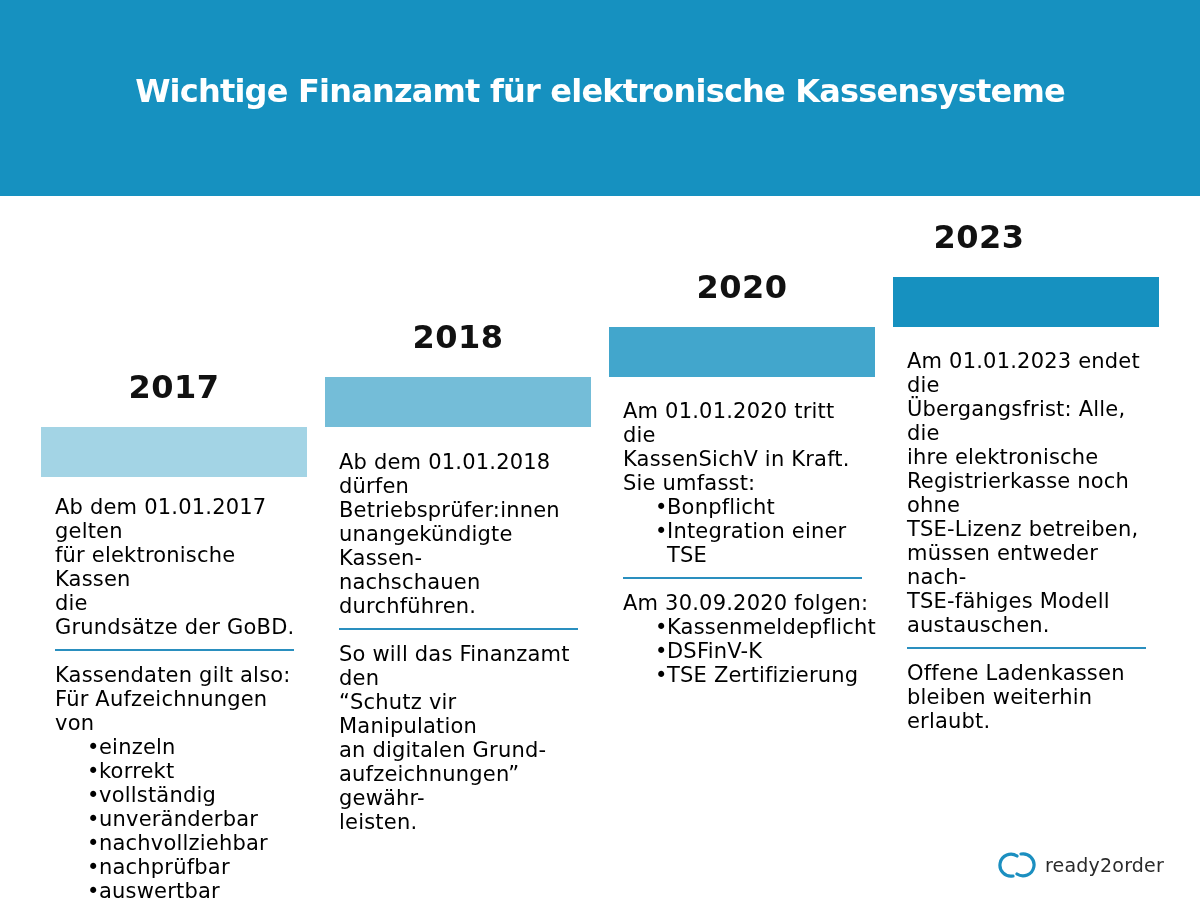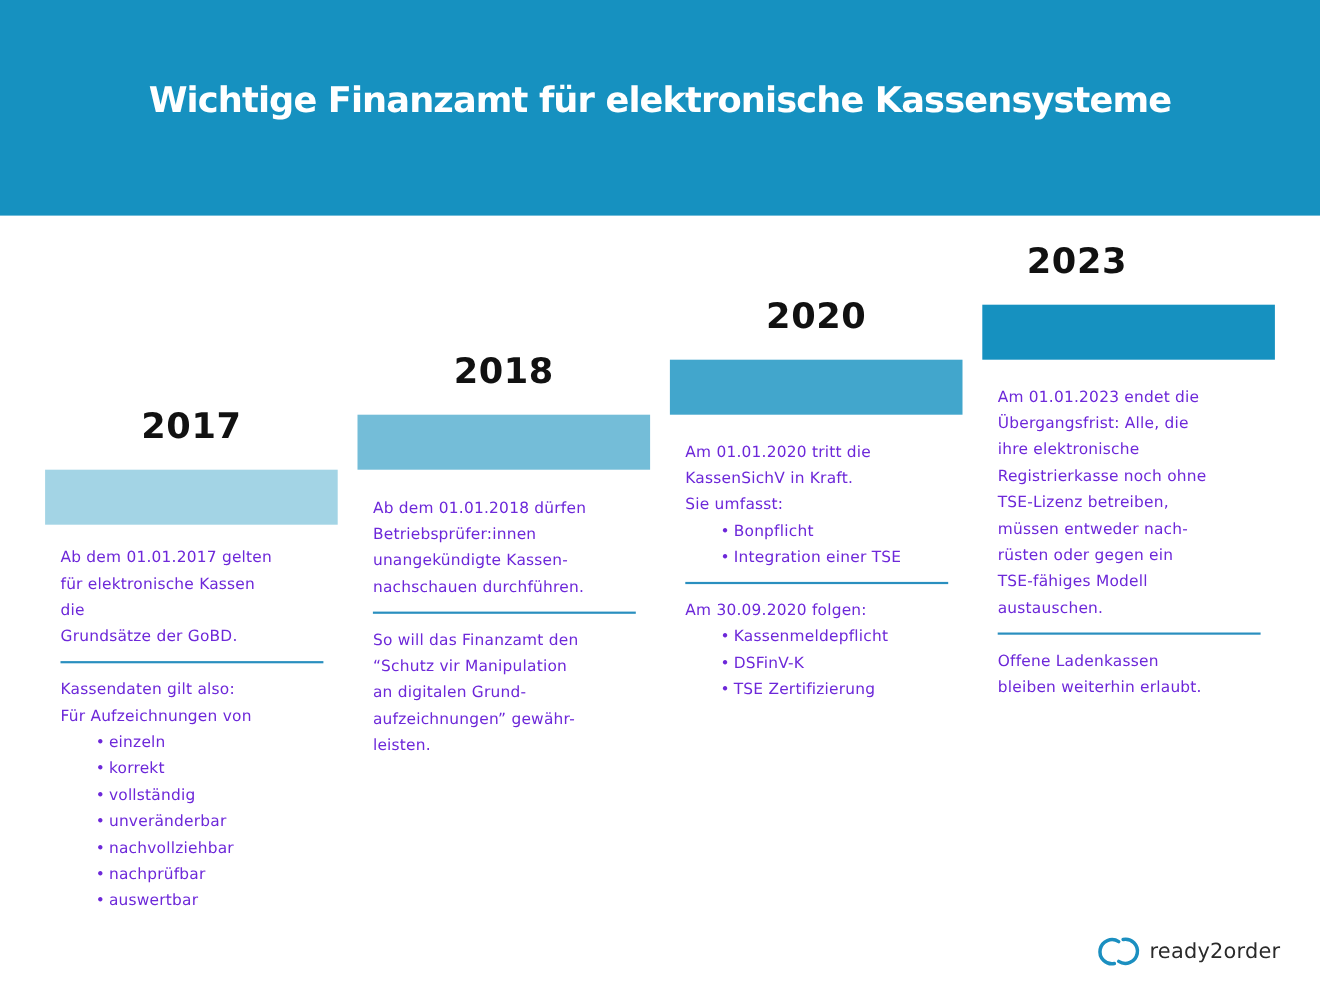--- a/index.html
+++ b/index.html
@@ -16,21 +16,21 @@
       font-size: 32px; letter-spacing: -0.8px; margin-top: -14px;
     }
     .year {
       position: absolute; width: 266px; text-align: center;
       font-family: "DejaVu Sans", sans-serif; font-weight: bold; font-size: 32px; color: #111;
       letter-spacing: 0.5px;
     }
     .bar { position: absolute; width: 266px; height: 50px; }
     .text-block {
       position: absolute; width: 250px;
-      font-family: "DejaVu Sans", sans-serif; font-size: 14px; line-height: 24px; color: #6d28d9;
+      font-family: "DejaVu Sans", sans-serif; font-size: 21px; line-height: 24px; color: #000000;
       letter-spacing: 0.2px;
     }
     .para { display: block; }
     .bullet-list { list-style: none; padding-left: 32px; }
     .bullet-list li { position: relative; padding-left: 12px; }
     .bullet-list li::before {
       content: "•"; position: absolute; left: 0; top: 0;
     }
     .divider { height: 2px; background: #2a8fbf; width: 239px; margin: 10px 0 12px 0; }
 
@@ -113,21 +113,20 @@
 <div>
   <div class="year" style="left:846px; top:218px;">2023</div>
   <div class="bar" style="left:893px; top:277px; background:#1691c0;"></div>
   <div class="text-block" style="left:907px; top:349px;">
     <span class="para">Am 01.01.2023 endet die</span>
     <span class="para">Übergangsfrist: Alle, die</span>
     <span class="para">ihre elektronische</span>
     <span class="para">Registrierkasse noch ohne</span>
     <span class="para">TSE-Lizenz betreiben,</span>
     <span class="para">müssen entweder nach-</span>
-    <span class="para">rüsten oder gegen ein</span>
     <span class="para">TSE-fähiges Modell</span>
     <span class="para">austauschen.</span>
     <div class="divider"></div>
     <span class="para">Offene Ladenkassen</span>
     <span class="para">bleiben weiterhin erlaubt.</span>
   </div>
 </div>
 
 <div class="logo">
   <svg class="logo-mark" viewBox="0 0 40 30">

